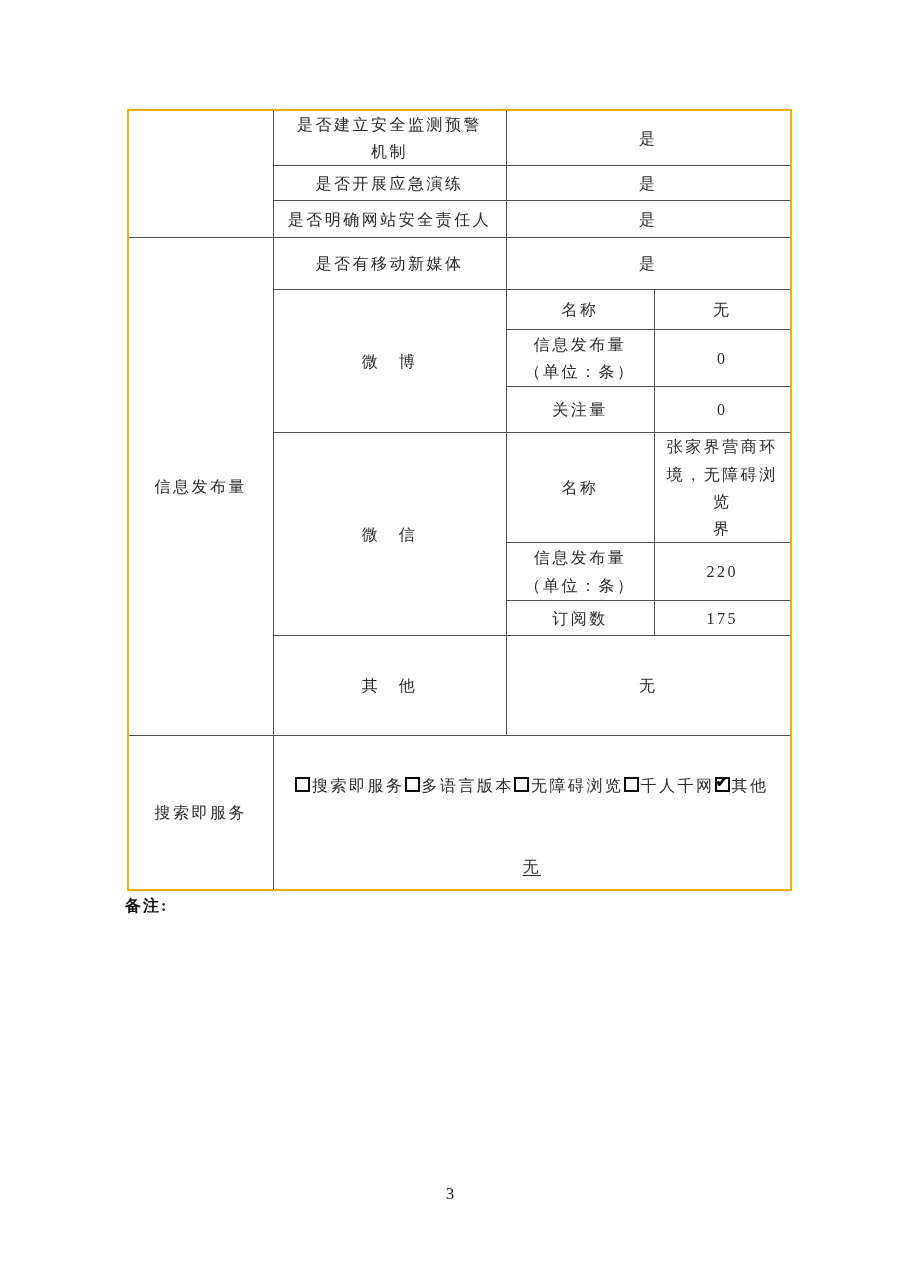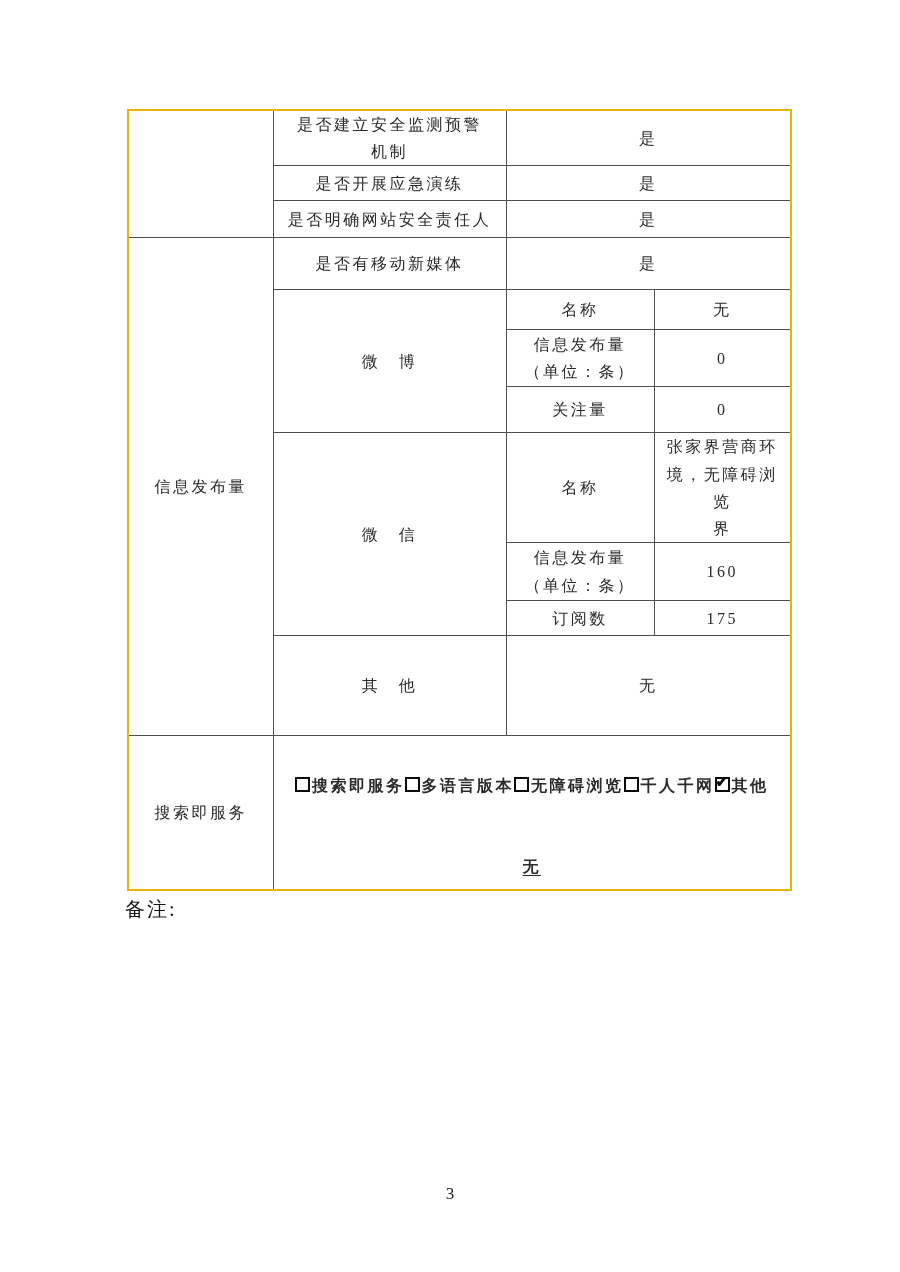--- a/index.html
+++ b/index.html
@@ -18,36 +18,36 @@
     font-size:16px;letter-spacing:2.5px;line-height:1.7;
     text-align:center;vertical-align:middle;
     white-space:pre-line;
     padding:0 4px;
     overflow:hidden;
   }
   td.cat{padding:0 2px;}
   td.lbl{padding:0 4px;}
   td.val{padding:0 8px;}
   td.sub-left{text-align:left;padding-left:22px;}
-  td.innov-cell{text-align:left;padding:0 10px 0 21px;line-height:30px;font-weight:bold;}
+  td.innov-cell{text-align:left;padding:0 10px 0 21px;line-height:30px;}
   .cb-item{white-space:nowrap;}
   .cb-box{
     display:inline-block;width:11px;height:11px;
     border:2px solid #0a0a0a;margin-right:2px;
     vertical-align:-1px;position:relative;background:#fff;
   }
   .cb-box.checked::after{
     content:"\2714";
     position:absolute;left:-1px;top:-9px;
     font-size:15px;font-weight:bold;color:#0a0a0a;letter-spacing:0;
   }
   .underlined{text-decoration:underline;text-underline-offset:3px;}
   .remarks{
     position:absolute;left:125px;top:896px;
-    font-size:20px;font-weight:normal;letter-spacing:2px;color:#141414;
+    font-size:16px;font-weight:bold;letter-spacing:2px;color:#141414;
   }
   .page-number{
     position:absolute;left:0;top:1184px;width:900px;
     text-align:center;font-size:17px;color:#222;
   }
 </style>
 </head>
 <body>
 
 <table class="report">
@@ -96,21 +96,21 @@
     <tr style="height:82px">
       <td class="lbl" rowspan="3">微　信</td>
       <td>名称</td>
       <td class="val">张家界营商环
 境，无障碍浏览
 界</td>
     </tr>
     <tr style="height:58px">
       <td class="sub-left">信息发布量
 （单位：条）</td>
-      <td class="val">160</td>
+      <td class="val">220</td>
     </tr>
     <tr style="height:35px">
       <td>订阅数</td>
       <td class="val">175</td>
     </tr>
     <tr style="height:100px">
       <td class="lbl">其　他</td>
       <td class="val" colspan="2">无</td>
     </tr>
 

